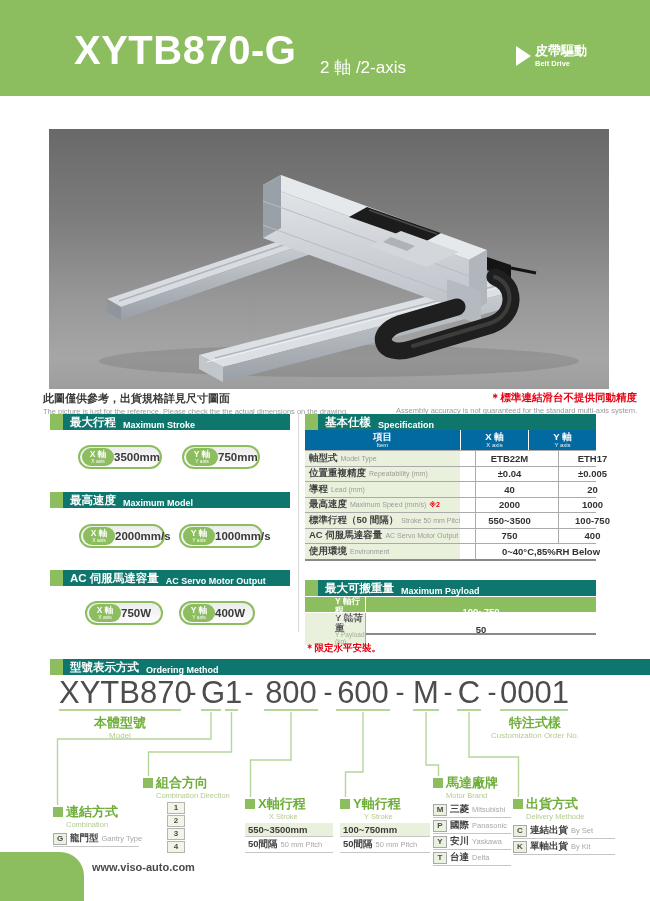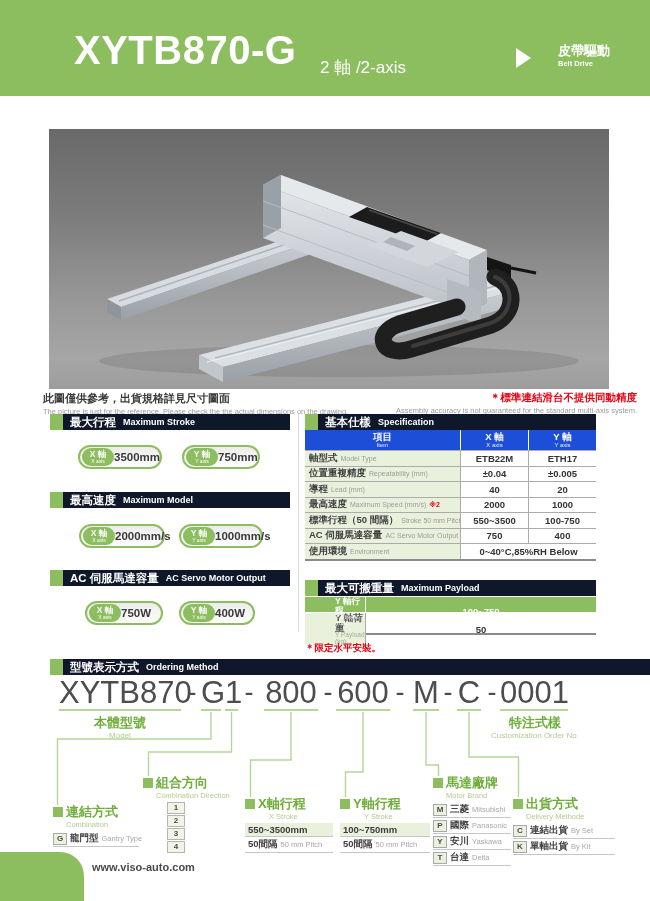--- a/index.html
+++ b/index.html
@@ -4,63 +4,63 @@
 <style>
   html,body{margin:0;padding:0;background:#fff;}
   .page{position:relative;width:650px;height:901px;background:#fff;overflow:hidden;
         font-family:"Liberation Sans","DejaVu Sans",sans-serif;}
   .abs{position:absolute;}
 
   
   .banner{left:0;top:0;width:650px;height:96px;background:#8cbd5e;}
   .banner-title{left:74px;top:28px;font-size:40px;font-weight:bold;color:#fff;letter-spacing:.5px;}
   .banner-sub{left:320px;top:56px;font-size:17px;color:#fff;}
-  .drive{left:516px;top:44px;display:flex;gap:27px;align-items:flex-end;}
+  .drive{left:516px;top:44px;display:flex;gap:4px;align-items:flex-start;}
   .tri{width:0;height:0;border-left:15px solid #fff;border-top:10px solid transparent;border-bottom:10px solid transparent;margin-top:2px;}
   .drive-zh{font-size:13px;font-weight:bold;color:#fff;line-height:1.15;}
   .drive-en{font-size:7.5px;font-weight:bold;color:#fff;}
 
   
   .product{left:49px;top:129px;width:560px;height:260px;
     background:linear-gradient(180deg,#696969 0%,#7d7d7d 35%,#979797 65%,#a6a6a6 88%,#9d9d9d 100%);}
   .product svg{position:absolute;left:0;top:0;}
 
   
   .caption-row{left:43px;top:391px;width:594px;display:flex;justify-content:space-between;align-items:flex-start;}
   .cap-zh{font-size:11px;font-weight:bold;color:#3a3a3a;}
   .cap-en{font-size:7.5px;color:#9b9b9b;margin-top:1px;}
   .warn{text-align:right;}
   .warn-zh{font-size:10.5px;font-weight:bold;color:#e60012;}
   .warn-en{font-size:7.5px;color:#9b9b9b;margin-top:1px;}
 
   
-  .secbar{background:#0f172a;color:#fff;display:flex;align-items:center;gap:7px;box-sizing:border-box;}
+  .secbar{background:#0f766e;color:#fff;display:flex;align-items:flex-end;gap:7px;box-sizing:border-box;}
   .secbar .sq{width:13px;height:100%;background:#8cbd5e;flex:none;}
   .secbar .zh{font-size:11.5px;font-weight:bold;white-space:nowrap;}
   .secbar .en{font-size:9px;font-weight:bold;white-space:nowrap;}
 
   
   .pill{position:absolute;height:24px;border:2px solid #8cbd5e;border-radius:14px;
         background:linear-gradient(180deg,#ececec,#fdfdfd);display:flex;align-items:center;box-sizing:border-box;}
   .badge{margin-left:2px;width:32px;height:18px;background:#8cbd5e;border-radius:9px;color:#fff;
          display:flex;flex-direction:column;align-items:center;justify-content:center;line-height:1;flex:none;}
   .bzh{font-size:8.5px;font-weight:bold;}
   .ben{font-size:5px;}
   .pval{flex:1;text-align:center;font-size:11.5px;font-weight:bold;color:#3a3a3a;padding-right:19px;white-space:nowrap;}
 
   .col-div{left:298px;top:414px;width:1px;height:218px;background:#d9d9d9;}
 
   
   .spec-table{left:305px;top:430px;width:291px;border-bottom:2px solid #8a8a8a;}
-  .spec-head{display:grid;grid-template-columns:155px 68px 68px;height:20px;background:#1d4ed8;color:#fff;}
+  .spec-head{display:grid;grid-template-columns:155px 68px 68px;height:20px;background:#0369a1;color:#fff;}
   .hc{display:flex;flex-direction:column;align-items:center;justify-content:center;line-height:1;}
   .hc+.hc{border-left:1px solid #fff;}
   .h-zh{font-size:9.5px;font-weight:bold;}
   .h-en{font-size:6px;opacity:.92;}
-  .spec-row{display:grid;grid-template-columns:155px 68px 68px;height:14.5px;border-top:1px solid #ababab;}
+  .spec-row{display:grid;grid-template-columns:155px 68px 68px;height:14.5px;border-top:1px solid #ababab;gap:15px;}
   .lab{background:#e9f1dd;padding-left:4px;display:flex;align-items:center;gap:3px;white-space:nowrap;overflow:hidden;}
   .lab .zh{font-size:9.5px;font-weight:bold;color:#3f3f3f;}
   .lab .en{font-size:7px;color:#9b9b9b;}
   .lab .mark{font-size:7px;font-weight:bold;color:#e60012;}
   .cell{display:flex;align-items:center;justify-content:center;font-size:9.5px;font-weight:bold;color:#333;border-left:1px solid #ababab;}
   .cell.spn{grid-column:2/4;}
 
   .spec-note{left:305px;top:557px;width:300px;line-height:1.2;}
   .fn-zh{font-size:8.5px;font-weight:bold;color:#e60012;}
   .fn-en{font-size:7.5px;color:#9b9b9b;margin-left:14px;}

